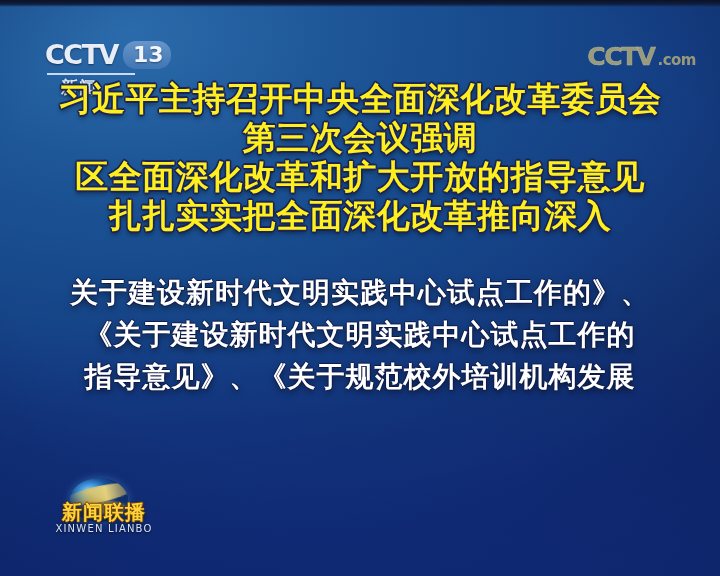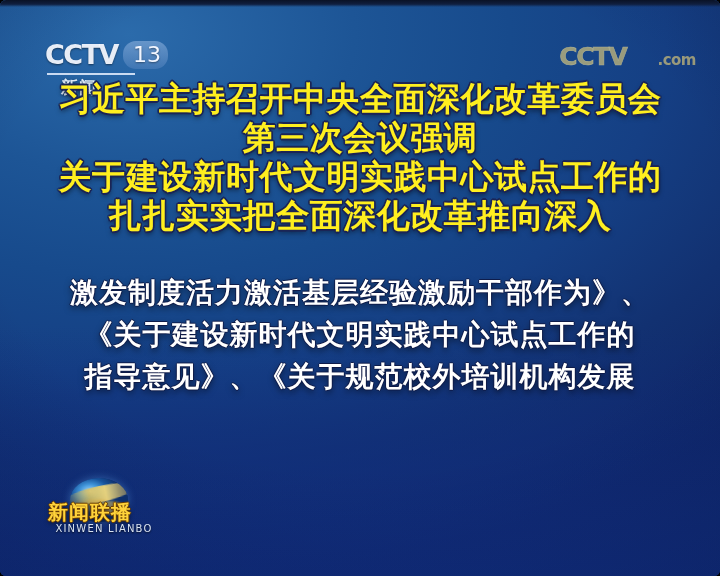--- a/index.html
+++ b/index.html
@@ -10,21 +10,20 @@
   body {
     font-family: "DejaVu Sans", "Liberation Sans", sans-serif;
   }
 
   #screen {
     position: relative;
     width: 720px;
     height: 576px;
     overflow: hidden;
     background: #123f7d;
-    border-radius: 6px;
   }
 
   
   .bg-base {
     position: absolute;
     inset: 0;
     background:
       radial-gradient(120% 95% at 18% 6%, #2b6bab 0%, #1d5596 26%, #174a8c 44%, #153f84 62%, #123171 80%, #0f2563 100%);
   }
   .bg-vignette {
@@ -66,21 +65,21 @@
     font-size: 27px;
     font-weight: 700;
     letter-spacing: -1.5px;
     color: rgba(244,248,255,0.94);
     text-shadow: 0 1px 2px rgba(0,0,0,0.45);
     line-height: 1;
   }
   .cctv13-num {
     position: relative;
     font-size: 22px;
-    font-weight: 400;
+    font-weight: 700;
     color: #f2f6ff;
     line-height: 1;
     padding: 3px 7px 3px 10px;
     border-radius: 13px;
     background: linear-gradient(180deg, rgba(152,186,228,0.55) 0%, rgba(96,140,198,0.42) 100%);
     text-shadow: 0 1px 2px rgba(0,0,0,0.4);
   }
   .cctv13-underline {
     position: absolute;
     left: 2px;
@@ -120,21 +119,20 @@
     color: rgba(214,196,120,0.95);
     -webkit-text-stroke: 0.6px rgba(236,222,150,0.85);
   }
   .cctvcom-dotcom {
     font-size: 15px;
     font-weight: 700;
     line-height: 1;
     padding-bottom: 1px;
     letter-spacing: -0.5px;
     color: rgba(214,196,120,0.95);
-    margin-left: 28px;
   }
 
   
   .headline {
     position: absolute;
     left: 0; right: 0;
     top: 82px;
     text-align: center;
   }
   .hl-line {
@@ -218,21 +216,21 @@
     width: 56px; height: 14px;
     border-radius: 50%;
     background: linear-gradient(90deg, rgba(226,180,60,0.0) 0%, rgba(222,176,64,0.55) 45%, rgba(240,205,110,0.55) 70%, rgba(226,180,60,0.0) 100%);
     transform: rotate(6deg);
     filter: blur(0.8px);
   }
   .xwlb-cn {
     position: absolute;
     left: 0; top: 22px;
     width: 112px;
-    text-align: left;
+    text-align: center;
     font-size: 20px;
     font-weight: 700;
     letter-spacing: 1px;
     line-height: 1;
     color: #ffd33a;
     text-shadow:
       -1px 0 0 #6a3f05, 1px 0 0 #6a3f05,
        0 -1px 0 #6a3f05, 0 1px 0 #6a3f05,
        0 2px 4px rgba(0,0,0,0.65);
   }
@@ -269,26 +267,26 @@
   </div>
 
   <div class="cctvcom">
     <span class="cctvcom-main">CCTV</span>
     <span class="cctvcom-dotcom">.com</span>
   </div>
 
   <div class="headline">
     <div class="hl-line">习近平主持召开中央全面深化改革委员会</div>
     <div class="hl-line">第三次会议强调</div>
-    <div class="hl-line">关于建设新时代文明实践中心试点工作的</div>
+    <div class="hl-line">区全面深化改革和扩大开放的指导意见</div>
     <div class="hl-line">扎扎实实把全面深化改革推向深入</div>
   </div>
 
   <div class="bodytext">
-    <div class="bt-line">激发制度活力激活基层经验激励干部作为》、</div>
+    <div class="bt-line">关于建设新时代文明实践中心试点工作的》、</div>
     <div class="bt-line">《关于建设新时代文明实践中心试点工作的</div>
     <div class="bt-line">指导意见》、《关于规范校外培训机构发展</div>
   </div>
 
   <div class="xwlb">
     <div class="xwlb-globe"></div>
     <div class="xwlb-cn">新闻联播</div>
     <div class="xwlb-pin">XINWEN LIANBO</div>
   </div>
 

